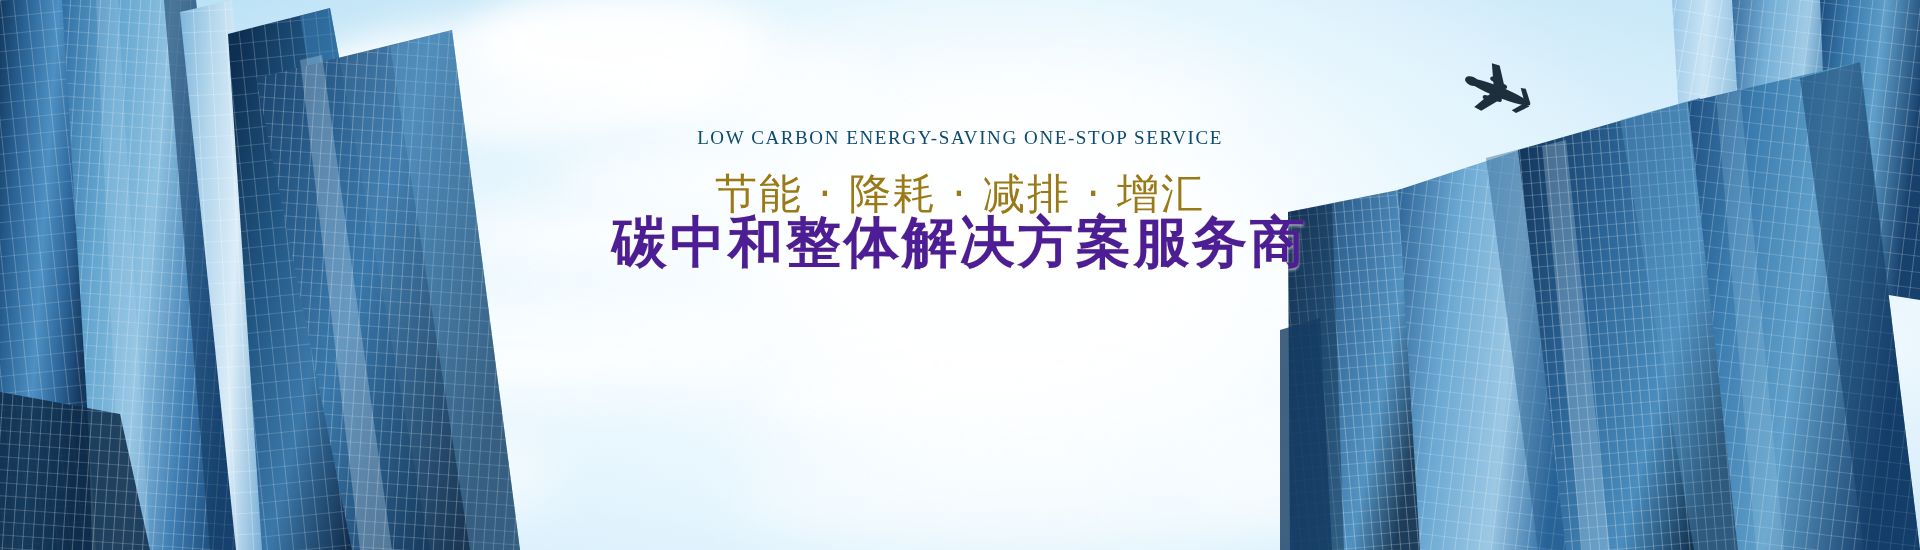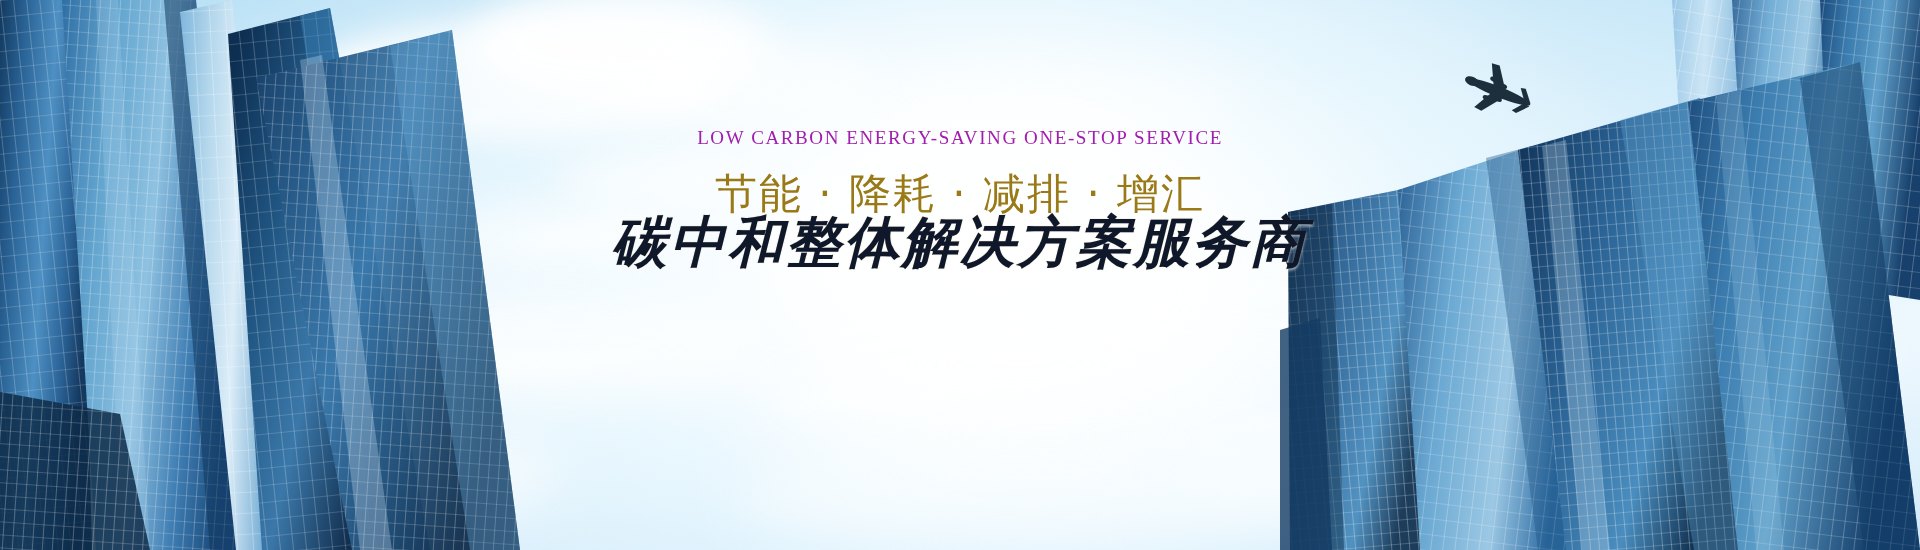--- a/index.html
+++ b/index.html
@@ -59,36 +59,35 @@
 
   
   .copy{
     position:absolute; left:0; top:0; width:1920px; height:550px;
     display:flex; flex-direction:column; align-items:center;
     justify-content:flex-start; padding-top:128px;
     pointer-events:none;
   }
   .eyebrow{
     font-family:"Liberation Serif", serif;
-    font-size:19px; letter-spacing:1.6px; color:#a21caf;
+    font-size:19px; letter-spacing:1.6px; color:#0c4a6e;
     text-transform:uppercase; white-space:nowrap; line-height:1;
     margin-bottom:26px;
   }
   .line1{
     font-family:"DejaVu Sans", sans-serif;
     font-size:42px; line-height:1; color:#9a7917;
     letter-spacing:2px; white-space:nowrap; font-weight:400;
     text-shadow:0 1px 2px rgba(255,255,255,.55);
   }
   .line2{
     font-family:"DejaVu Sans", sans-serif;
-    font-size:55px; line-height:1; color:#0f172a;
+    font-size:55px; line-height:1; color:#4c1d95;
     letter-spacing:3px; white-space:nowrap; font-weight:bold;
     text-shadow:0 2px 3px rgba(255,255,255,.6), 0 0 1px rgba(120,92,14,.6);
-    font-style:italic;
   }
 </style>
 </head>
 <body>
 
 <div class="banner">
 
   <div class="sky"></div>
 
   <div>

